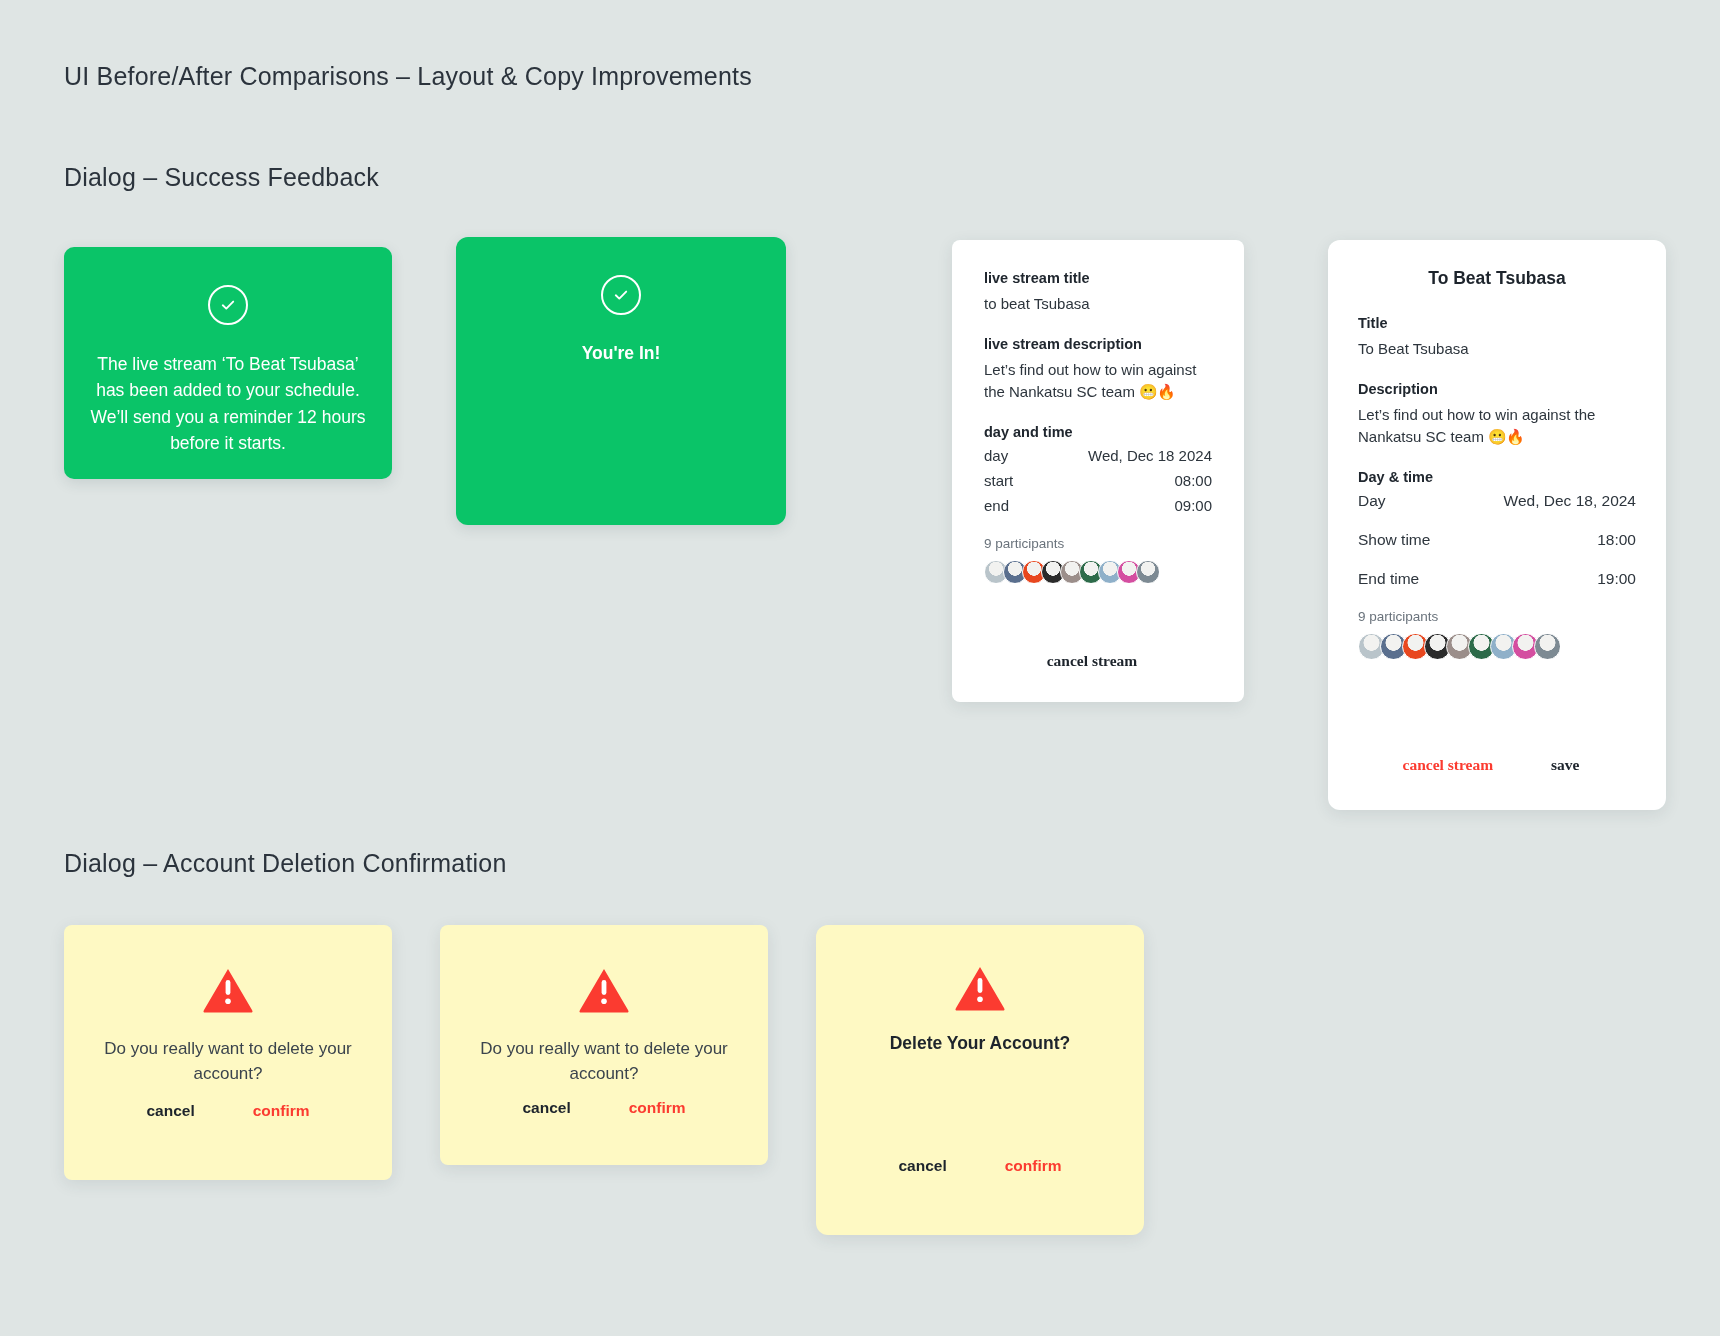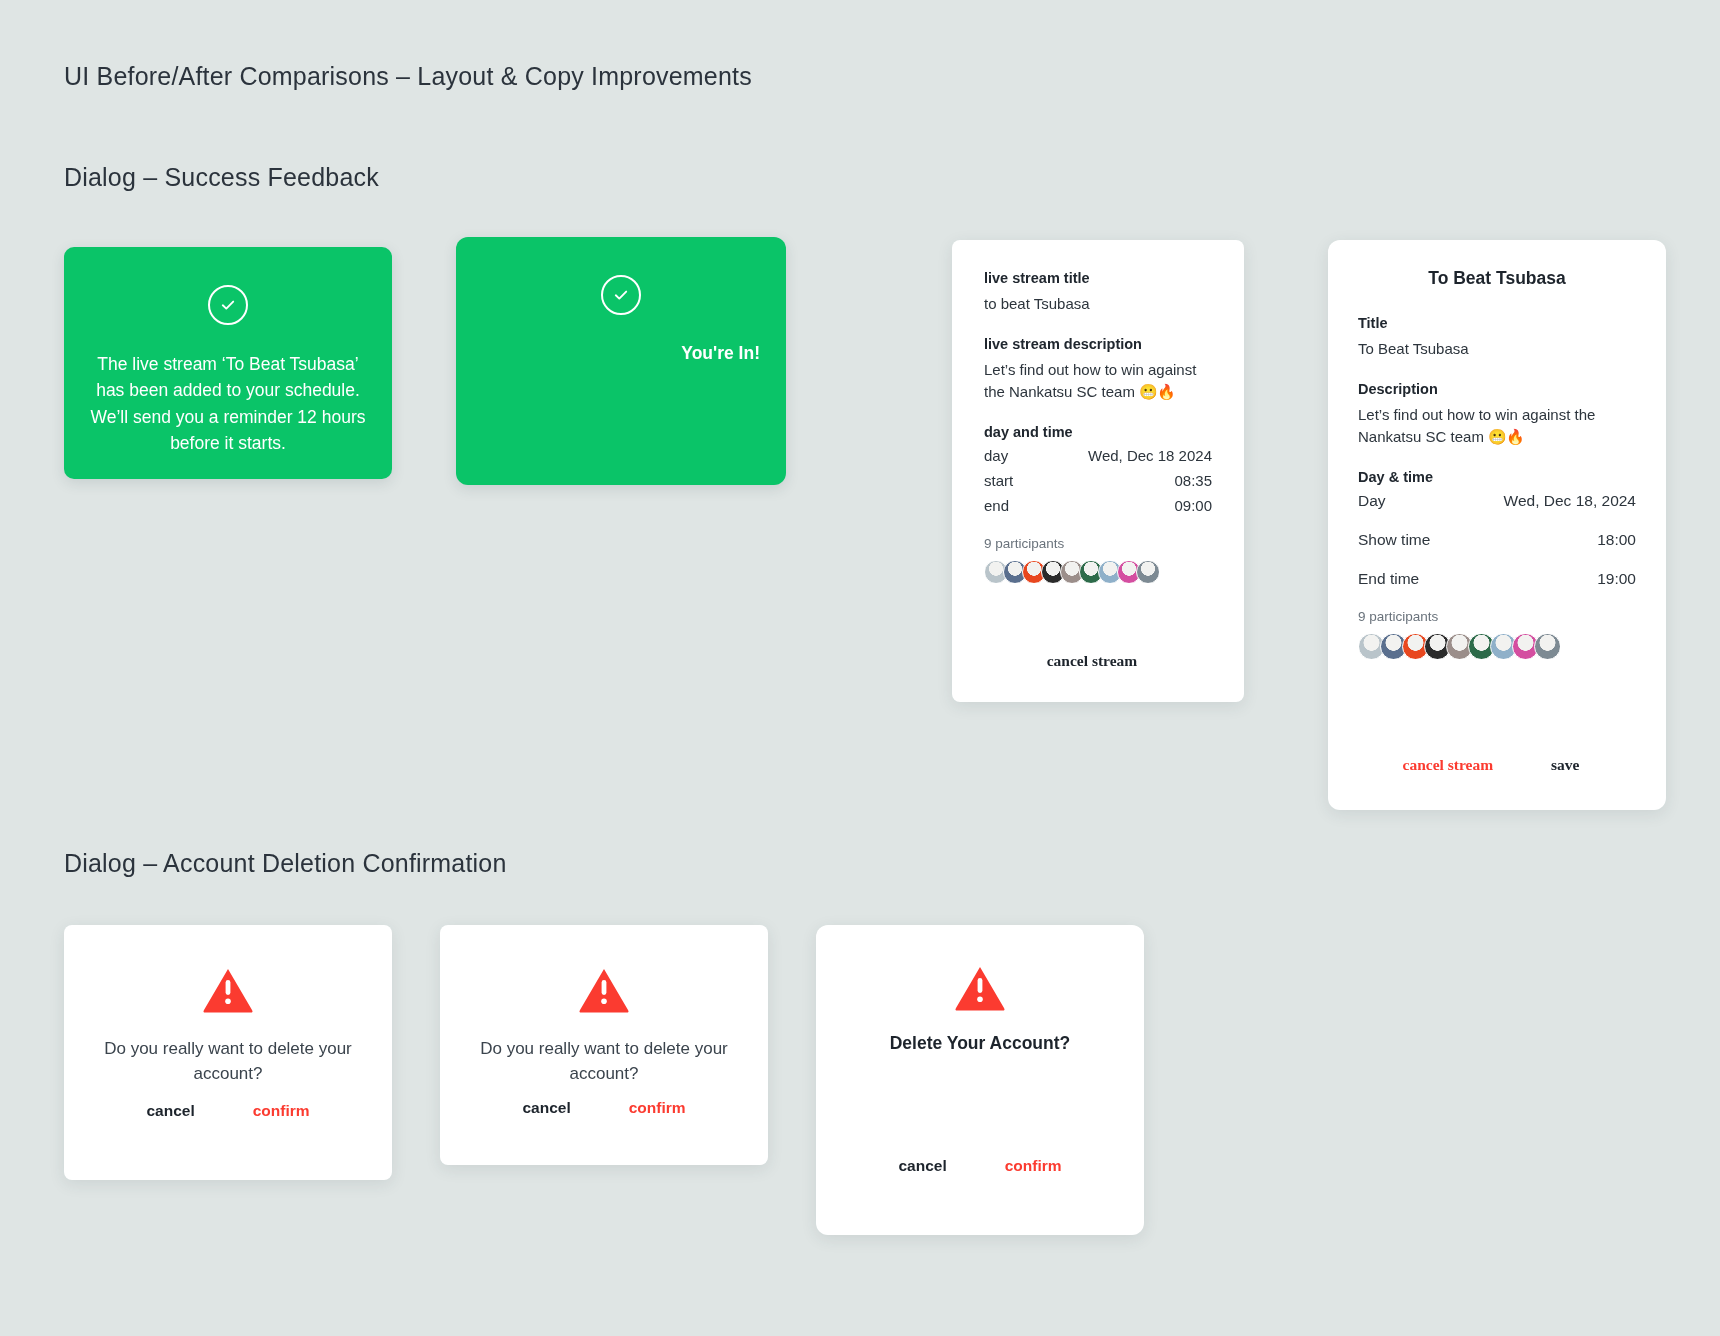--- a/index.html
+++ b/index.html
@@ -36,21 +36,21 @@
   .green-card {
     position: absolute;
     background: #0ac468;
     border-radius: 10px;
     color: #ffffff;
     text-align: center;
     padding: 30px 26px 28px;
     box-shadow: 0 4px 14px rgba(40,60,70,0.13);
   }
   #green-a { left: 64px; top: 247px; width: 328px; height: 232px; }
-  #green-b { left: 456px; top: 237px; width: 330px; height: 248px; border-radius: 12px; text-align: right; }
+  #green-b { left: 456px; top: 237px; width: 330px; height: 288px; border-radius: 12px; }
 
   .check-ring {
     width: 40px; height: 40px;
     border: 2.2px solid #ffffff;
     border-radius: 50%;
     margin: 8px auto 0;
     display: flex; align-items: center; justify-content: center;
   }
   .check-ring svg { display:block; }
 
@@ -141,21 +141,21 @@
     font-weight: 700;
     cursor: pointer;
     padding: 0;
   }
   .btn-dark { color: #1d242c; }
   .btn-red  { color: #fb3b30; }
 
   
   .dlg {
     position: absolute;
-    background: #ffffff;
+    background: #fef9c3;
     border-radius: 8px;
     box-shadow: 0 4px 16px rgba(40,60,70,0.10);
     text-align: center;
   }
   #dlg-a { left: 64px; top: 925px; width: 328px; height: 255px; padding: 42px 30px 0; }
   #dlg-b { left: 440px; top: 925px; width: 328px; height: 240px; padding: 42px 30px 0; }
   #dlg-c { left: 816px; top: 925px; width: 328px; height: 310px; padding: 40px 28px 0; border-radius: 12px; }
 
   .warn-icon { margin: 0 auto 0; display: block; }
   .dlg-text {
@@ -222,21 +222,21 @@
       <div class="fld-value">Let’s find out how to win against the Nankatsu SC team 😬🔥</div>
     </div>
     <div>
       <div class="fld-label">day and time</div>
       <div class="kv-row">
         <span class="kv-key">day</span>
         <span class="kv-val">Wed, Dec 18 2024</span>
       </div>
       <div class="kv-row">
         <span class="kv-key">start</span>
-        <span class="kv-val">08:35</span>
+        <span class="kv-val">08:00</span>
       </div>
       <div class="kv-row">
         <span class="kv-key">end</span>
         <span class="kv-val">09:00</span>
       </div>
     </div>
     <div class="participants-label">9 participants</div>
     <div class="avatar-row">
         <div class="avatar" style="background: radial-gradient(circle at 50% 35%, rgb(242, 242, 240) 0px, rgb(242, 242, 240) 38%, rgb(185, 196, 202) 40%, rgb(185, 196, 202) 100%);"></div>
         <div class="avatar" style="background: radial-gradient(circle at 50% 35%, rgb(242, 242, 240) 0px, rgb(242, 242, 240) 38%, rgb(90, 111, 142) 40%, rgb(90, 111, 142) 100%);"></div>

